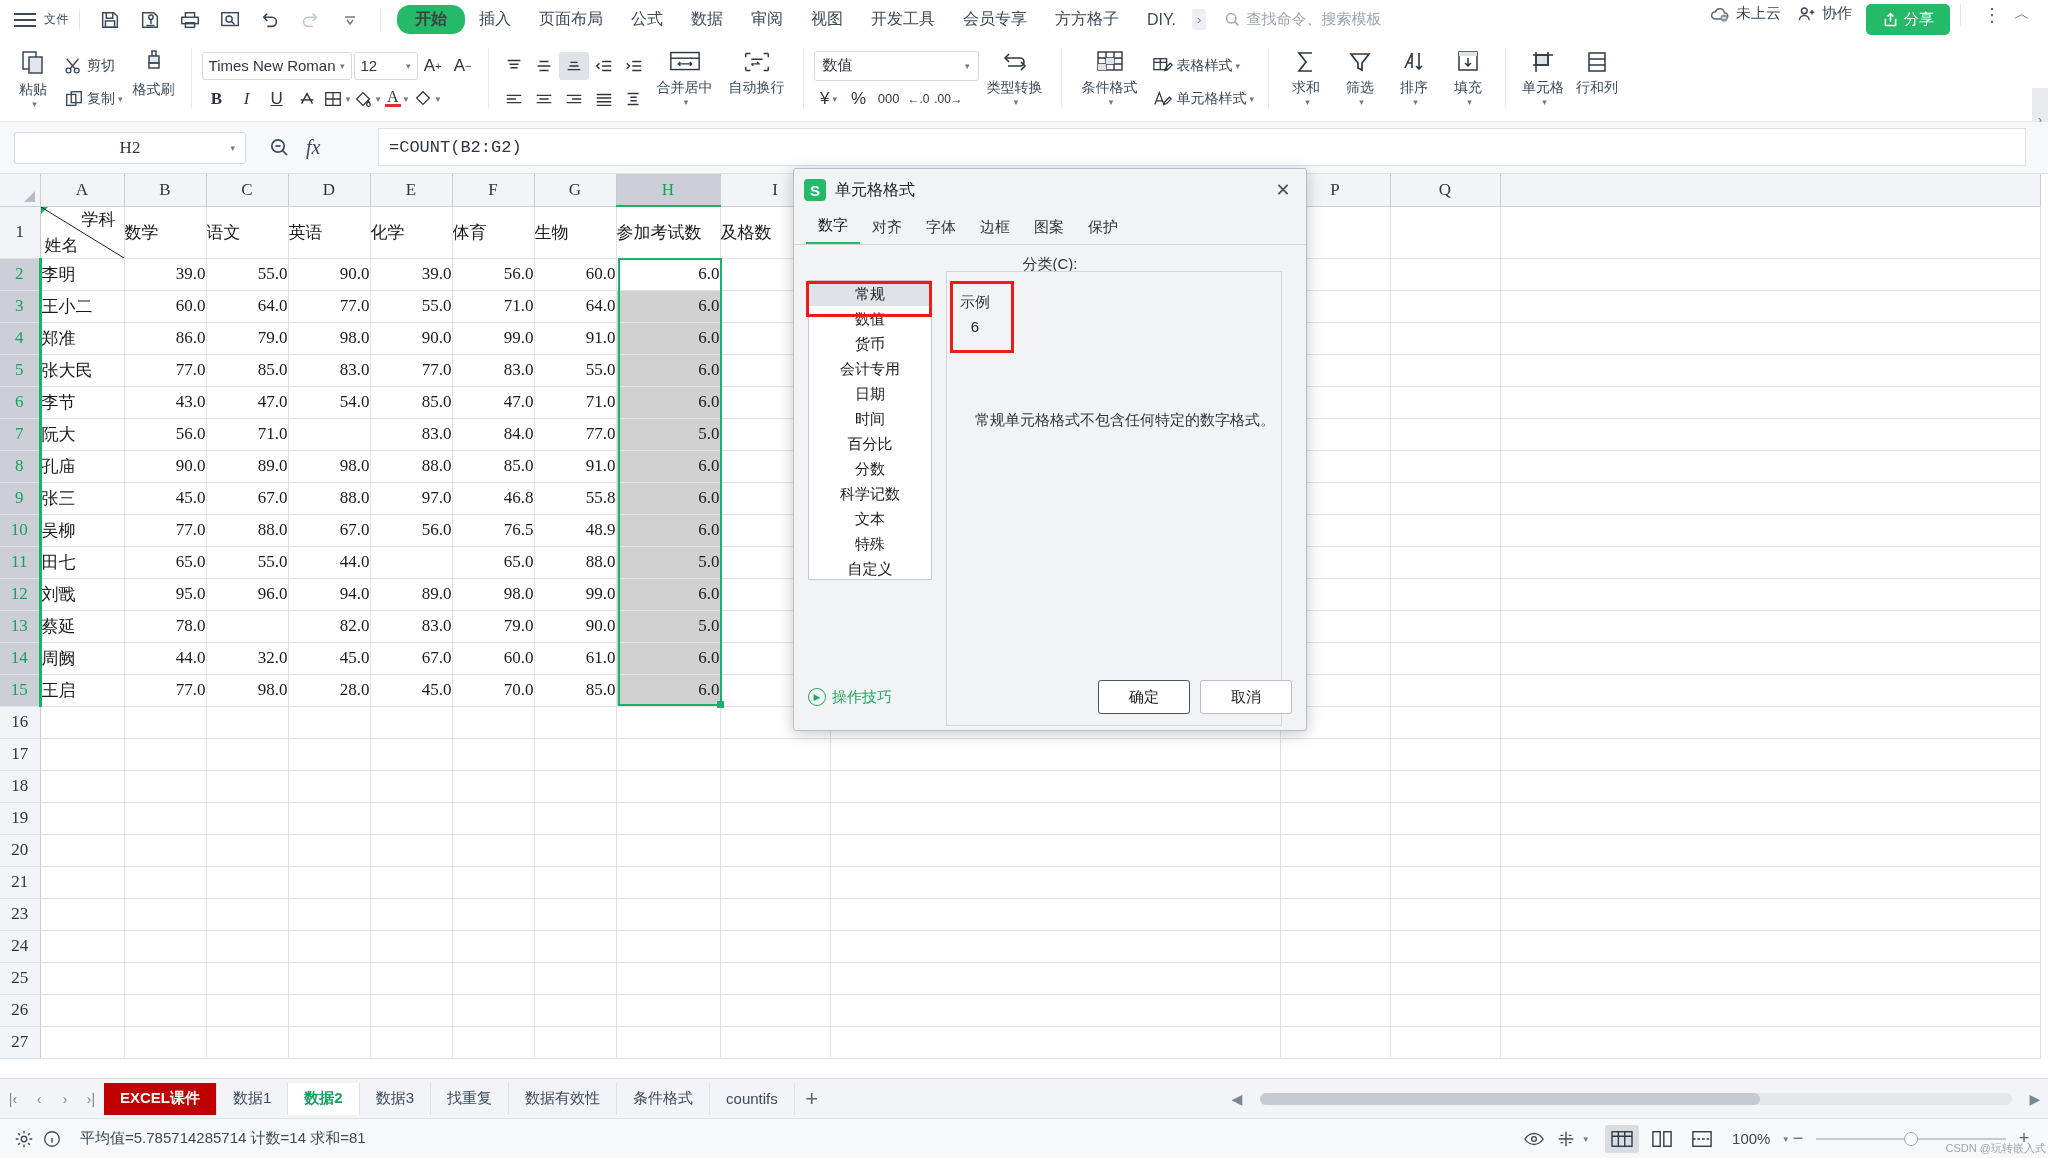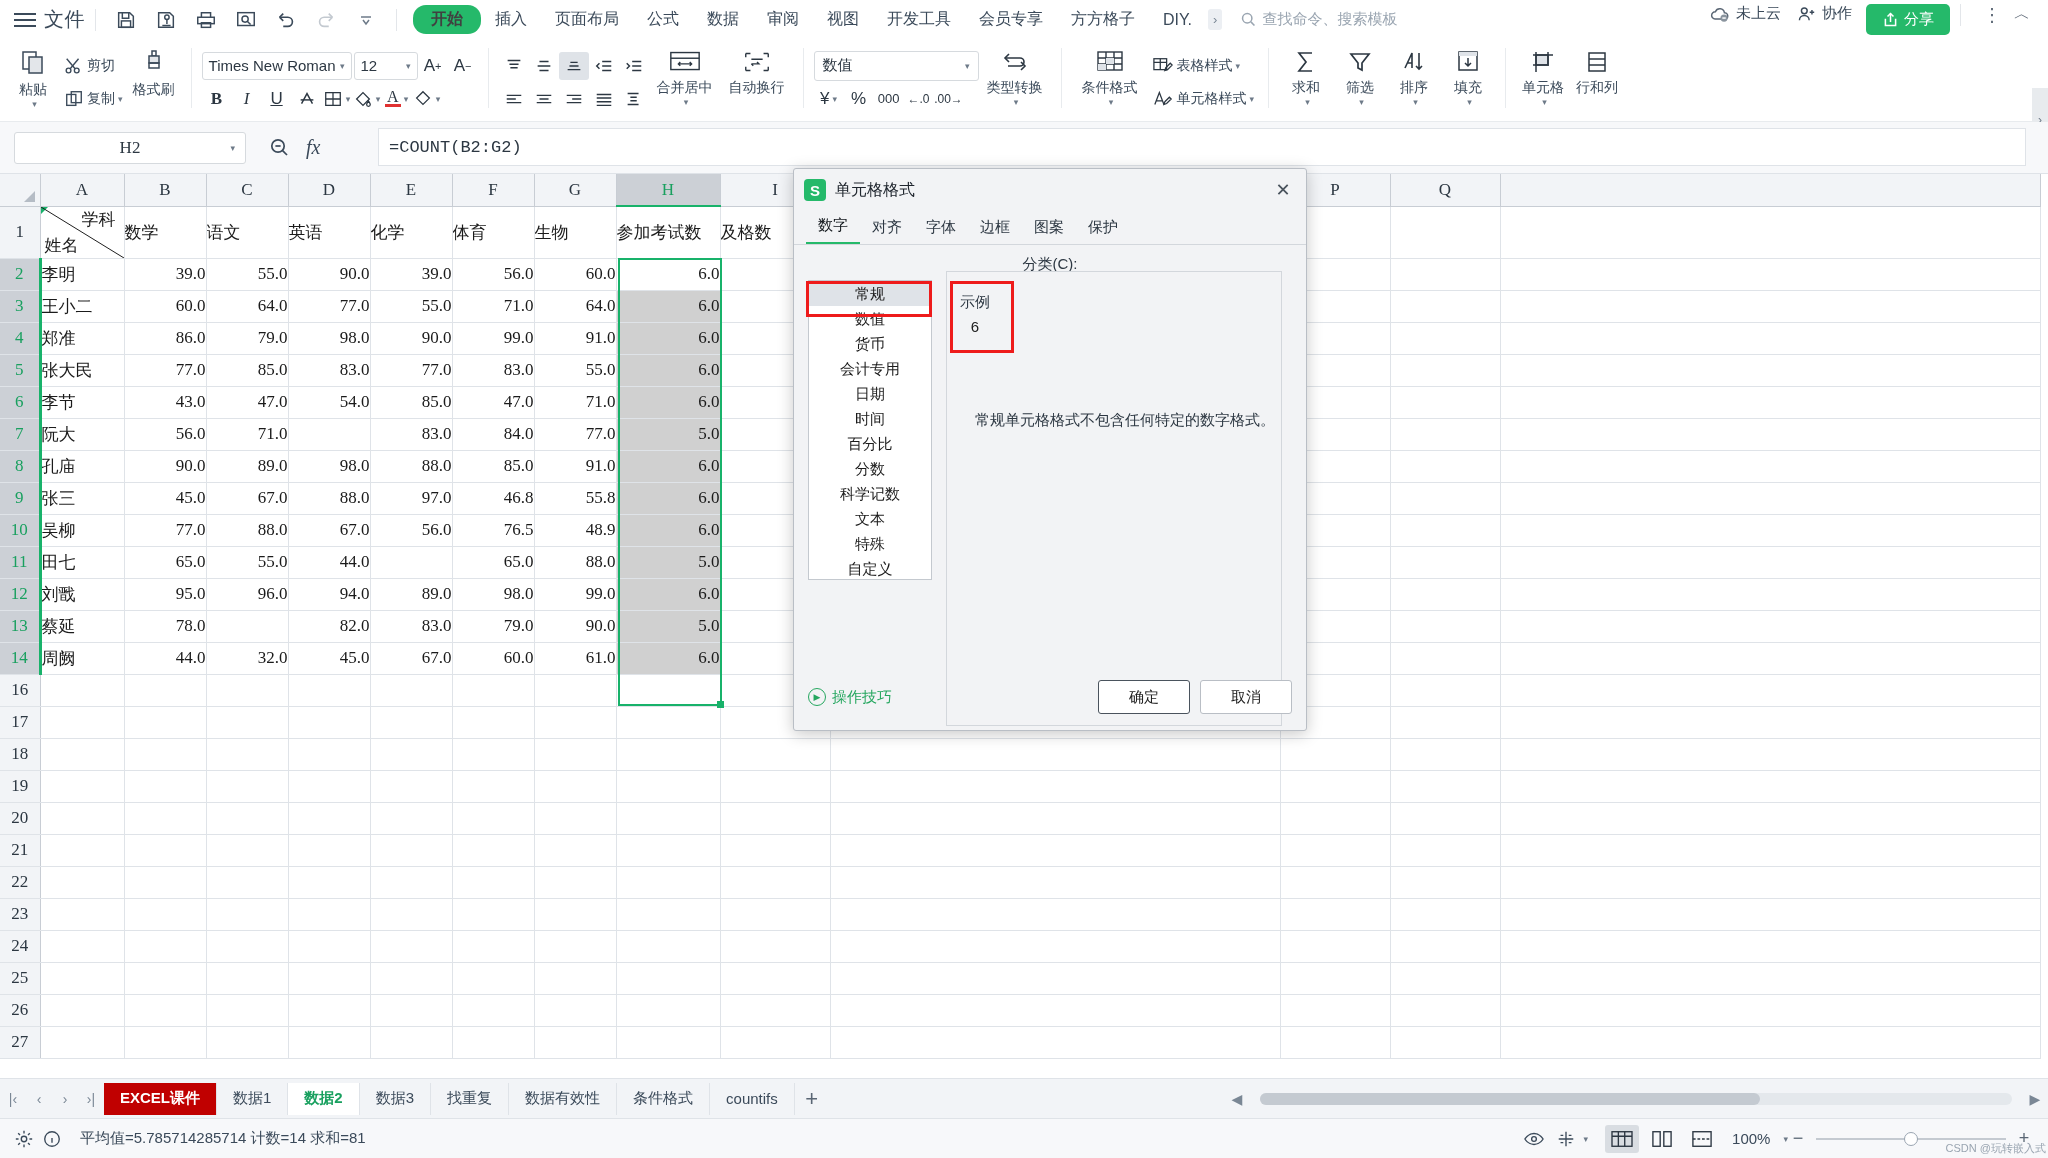--- a/index.html
+++ b/index.html
@@ -16,21 +16,21 @@
   .menubar {
     position: absolute; left: 0; top: 0; width: 2048px; height: 40px;
     background: #ffffff; display: flex; align-items: center;
     border-bottom: 1px solid #ffffff;
   }
   .hamburger { width: 22px; height: 14px; margin-left: 14px; position: relative; }
   .hamburger i { position: absolute; left: 0; width: 22px; height: 2px; background: #3b4a5a; }
   .hamburger i:nth-child(1){ top: 0; }
   .hamburger i:nth-child(2){ top: 6px; }
   .hamburger i:nth-child(3){ top: 12px; }
-  .file-label { font-size: 20px; color: #3b4a5a; margin-left: 8px; letter-spacing: .5px; }
+  .file-label { font-size: 12px; color: #3b4a5a; margin-left: 8px; letter-spacing: .5px; }
   .vdiv { width: 1px; height: 22px; background: #e3e6ea; margin: 0 10px; }
   .qicon { width: 30px; height: 30px; margin: 0 5px; display: flex; align-items: center; justify-content: center; }
   .qicon svg { display:block; }
   .tabs { display: flex; align-items: center; margin-left: 6px; }
   .tab {
     font-size: 16px; color: #3b4a5a; padding: 4px 14px; border-radius: 13px;
     white-space: nowrap;
   }
   .tab.active { background: #25b96a; color: #404040; font-weight: bold; padding: 4px 18px; }
   .tab-more {
@@ -945,20 +945,36 @@
         <td class="cell num">67.0</td>
         <td class="cell num">60.0</td>
         <td class="cell num">61.0</td>
         <td class="cell num shaded">6.0</td>
         <td class="cell"></td>
         <td class="cell"></td>
         <td class="cell"></td>
         <td class="cell"></td>
         <td class="cell"></td>
       </tr>
+      <tr>
+        <td class="rowhead sel">15</td>
+        <td class="cell">王启</td>
+        <td class="cell num">77.0</td>
+        <td class="cell num">98.0</td>
+        <td class="cell num">28.0</td>
+        <td class="cell num">45.0</td>
+        <td class="cell num">70.0</td>
+        <td class="cell num">85.0</td>
+        <td class="cell num shaded">6.0</td>
+        <td class="cell"></td>
+        <td class="cell"></td>
+        <td class="cell"></td>
+        <td class="cell"></td>
+        <td class="cell"></td>
+      </tr>
 
       <tr>
             <td class="rowhead">16</td>
             <td class="cell"></td>
             <td class="cell"></td>
             <td class="cell"></td>
             <td class="cell"></td>
             <td class="cell"></td>
             <td class="cell"></td>
             <td class="cell"></td>
@@ -1028,36 +1044,20 @@
             <td class="cell"></td>
             <td class="cell"></td>
             <td class="cell"></td>
             <td class="cell"></td>
             <td class="cell"></td>
             <td class="cell"></td>
             <td class="cell"></td>
           </tr>
       <tr>
             <td class="rowhead">21</td>
-            <td class="cell"></td>
-            <td class="cell"></td>
-            <td class="cell"></td>
-            <td class="cell"></td>
-            <td class="cell"></td>
-            <td class="cell"></td>
-            <td class="cell"></td>
-            <td class="cell"></td>
-            <td class="cell"></td>
-            <td class="cell"></td>
-            <td class="cell"></td>
-            <td class="cell"></td>
-            <td class="cell"></td>
-          </tr>
-      <tr>
-            <td class="rowhead">22</td>
             <td class="cell"></td>
             <td class="cell"></td>
             <td class="cell"></td>
             <td class="cell"></td>
             <td class="cell"></td>
             <td class="cell"></td>
             <td class="cell"></td>
             <td class="cell"></td>
             <td class="cell"></td>
             <td class="cell"></td>

